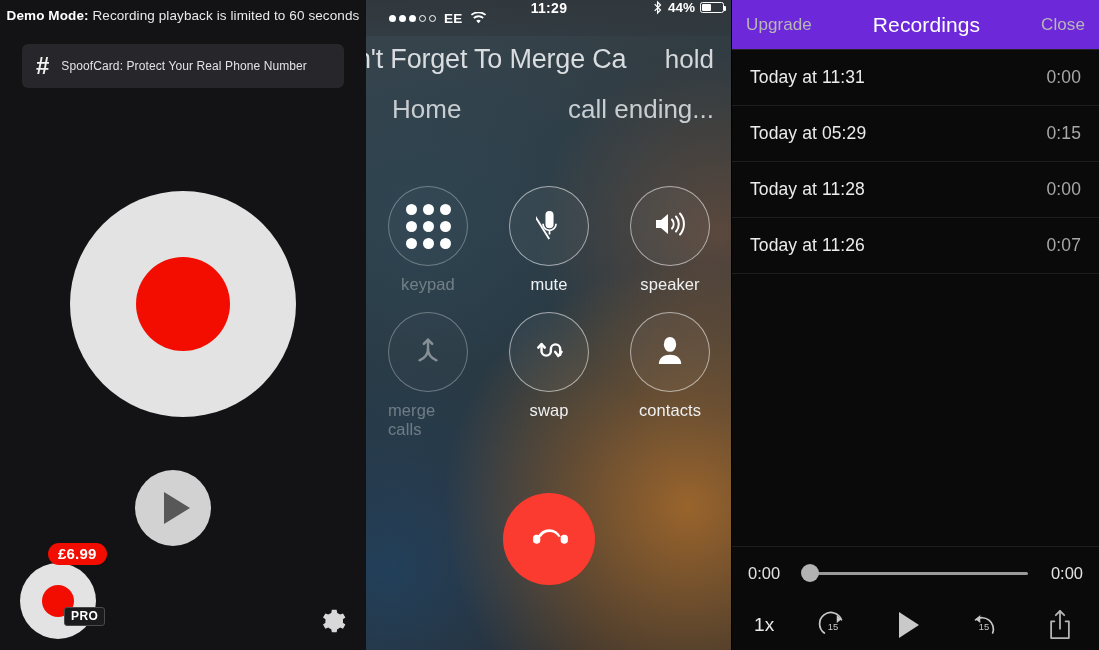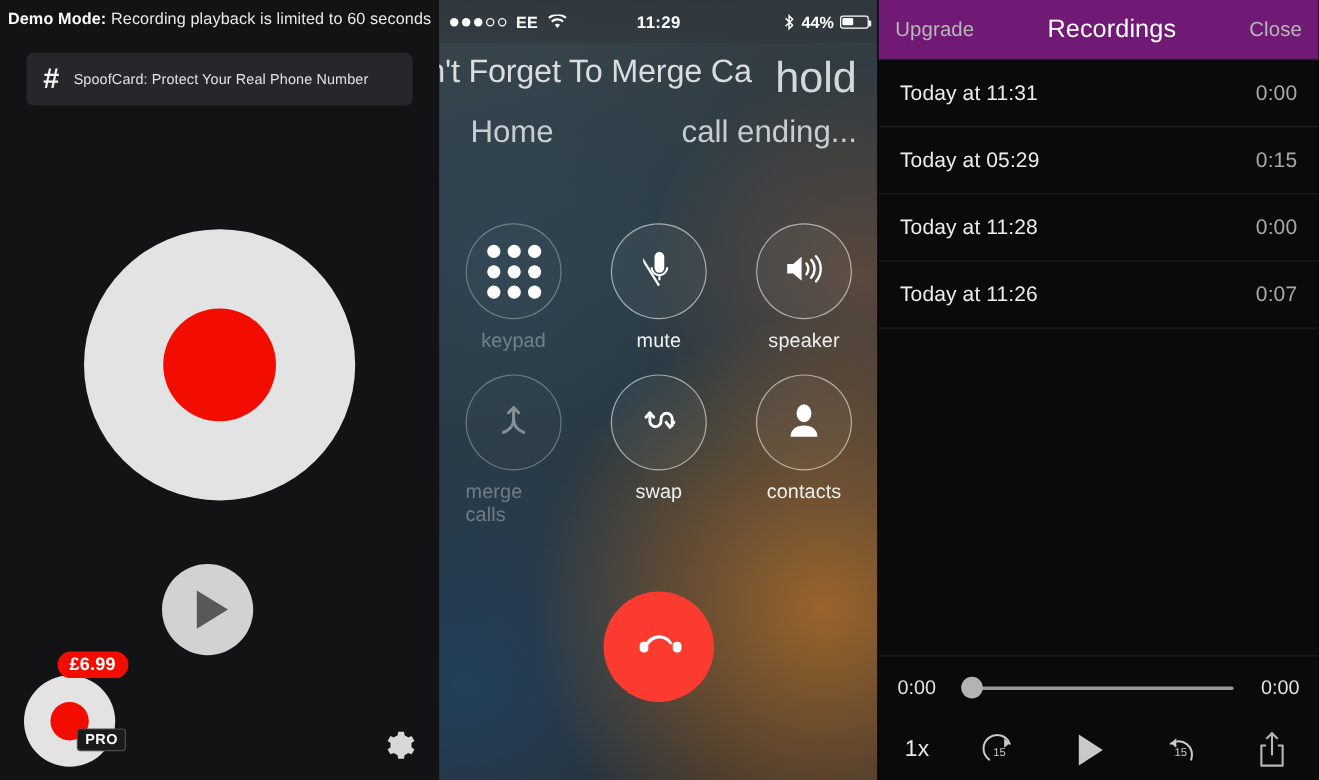--- a/index.html
+++ b/index.html
@@ -71,22 +71,23 @@
     position: relative; width: 366px; height: 650px; flex: none; overflow: hidden;
     background:
       radial-gradient(circle 340px at 88% 78%, rgba(196,120,40,.72), rgba(196,120,40,0) 72%),
       radial-gradient(circle 260px at 96% 36%, rgba(150,95,60,.45), rgba(150,95,60,0) 70%),
       radial-gradient(circle 300px at 6% 88%, rgba(30,70,105,.70), rgba(30,70,105,0) 72%),
       radial-gradient(circle 380px at 14% 34%, rgba(48,78,96,.55), rgba(48,78,96,0) 75%),
       linear-gradient(165deg, #3b4348 0%, #2e3a41 26%, #27343c 50%, #2c3239 72%, #2a2b2d 100%);
   }
   .statusbar {
     position: absolute; top: 0; left: 0; width: 100%; height: 36px;
-    display: flex; align-items: center; color: #fff; font-size: 13.5px;
+    display: flex; color: #fff; font-size: 13.5px;
     background: linear-gradient(180deg, rgba(48,55,60,.92), rgba(46,54,60,.55));
+    padding-left: 14px;
   }
   .sb-left { display: flex; align-items: center; gap: 5px; margin-left: 9px; }
   .dots { display: flex; gap: 3px; align-items: center; }
   .dot { width: 7px; height: 7px; border-radius: 50%; background: #fff; }
   .dot.hollow { background: transparent; border: 1.2px solid #fff; box-sizing: border-box; }
   .carrier { font-size: 13.5px; font-weight: bold; letter-spacing: .2px; margin-left: 3px; }
   .sb-time {
     position: absolute; left: 0; width: 100%; text-align: center;
     font-size: 14px; font-weight: bold; letter-spacing: .3px;
   }
@@ -109,21 +110,21 @@
     position: absolute; top: 0; left: -10px; width: 300px;
     font-size: 27px; color: #dadde0; white-space: nowrap; overflow: hidden;
     letter-spacing: -.2px; font-weight: 300;
   }
   .call-a-status {
     position: absolute; top: 50px; left: 26px;
     font-size: 26px; color: #c8cdd1; font-weight: 300;
   }
   .call-b-status {
     position: absolute; top: 0; right: 18px;
-    font-size: 36px; color: #d4d8db; font-weight: 300;
+    font-size: 26px; color: #d4d8db; font-weight: 300;
   }
   .call-b-sub {
     position: absolute; top: 50px; right: 18px;
     font-size: 26px; color: #c8cdd1; font-weight: 300;
   }
 
   .pad { position: absolute; top: 186px; left: 0; width: 100%; }
   .pad-row { display: flex; justify-content: center; gap: 41px; margin-bottom: 18px; }
   .pad-cell { width: 80px; display: flex; flex-direction: column; align-items: center; }
   .pad-circle {
@@ -145,21 +146,21 @@
     width: 92px; height: 92px; border-radius: 50%; background: #fb3b30;
     display: flex; align-items: center; justify-content: center;
   }
 
   
   .panel-right {
     position: relative; width: 367px; height: 650px; flex: none;
     background: #0a0a0a; overflow: hidden;
   }
   .rec-header {
-    position: relative; height: 50px; background: #701a75;
+    position: relative; height: 50px; background: #6d28d9;
     display: flex; align-items: center; justify-content: space-between;
     padding: 0 14px; border-bottom: 1px solid #242424;
   }
   .rec-action { font-size: 17px; color: #b7b7b7; letter-spacing: .1px; }
   .rec-title { font-size: 21px; color: #fff; font-weight: normal; letter-spacing: .1px; }
   .rec-list { position: absolute; top: 50px; left: 0; right: 0; bottom: 104px; }
   .rec-row {
     height: 56px; display: flex; align-items: center; justify-content: space-between;
     padding: 0 18px; border-bottom: 1px solid #1e1e1e;
   }

